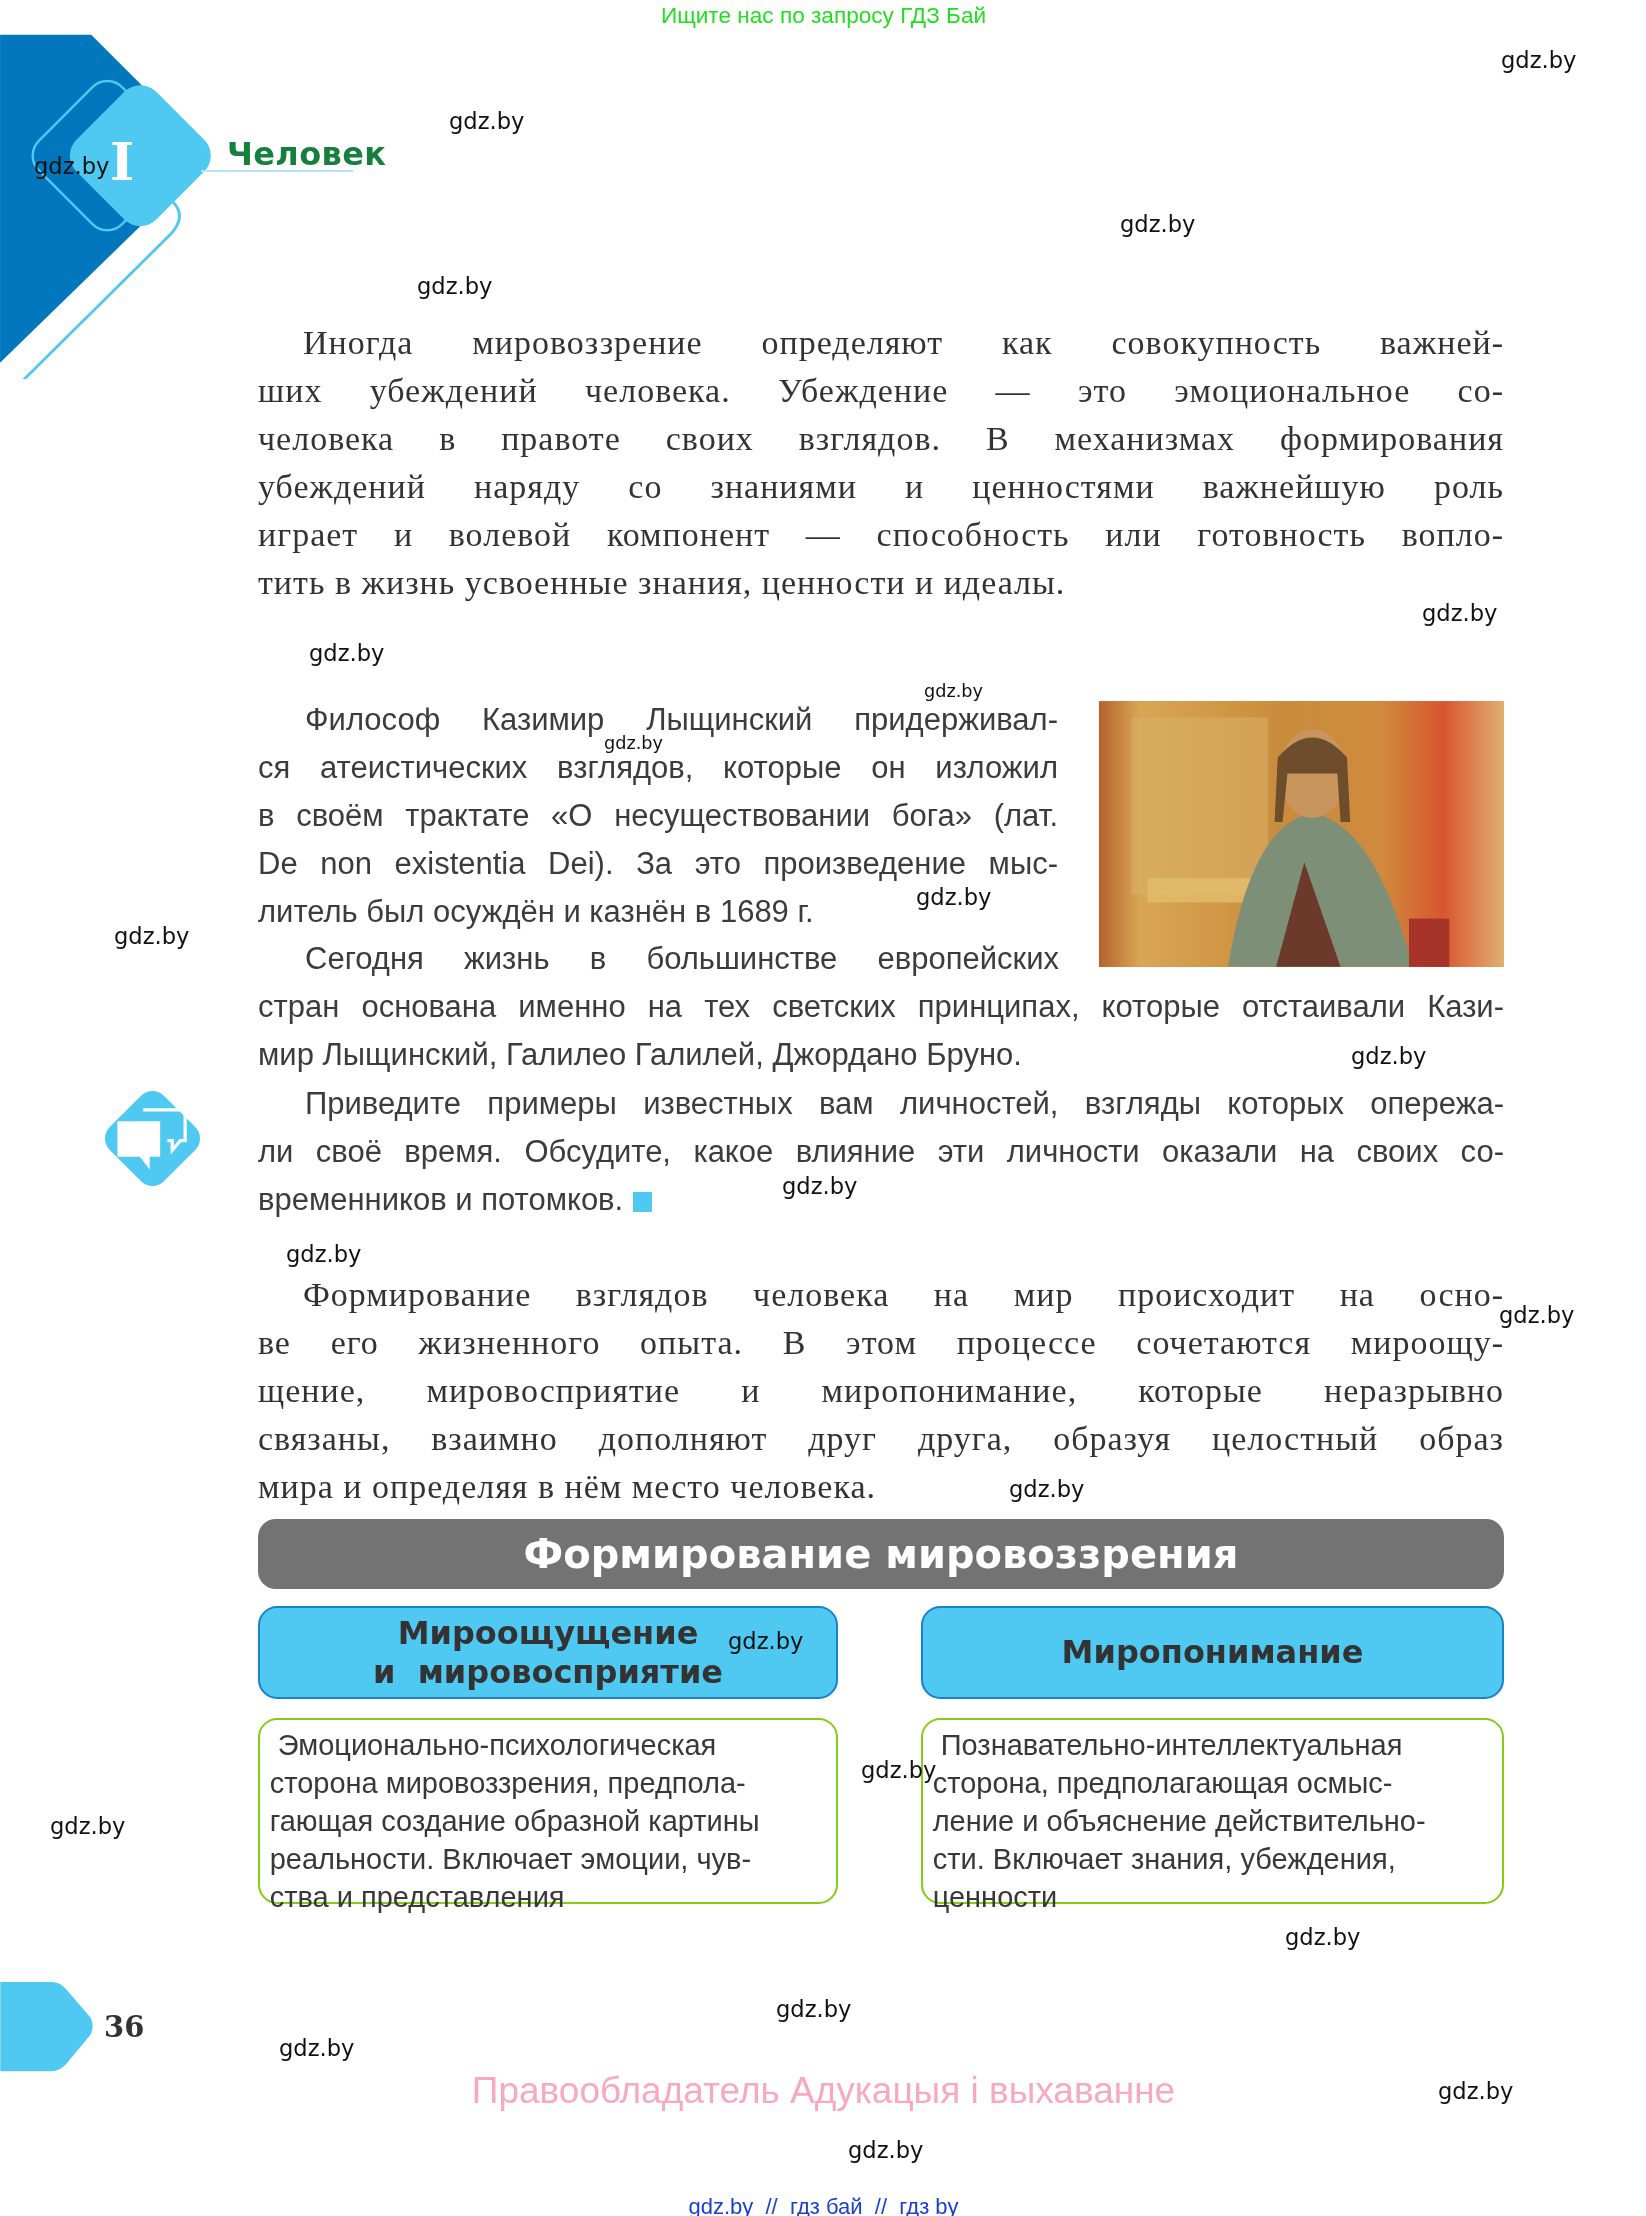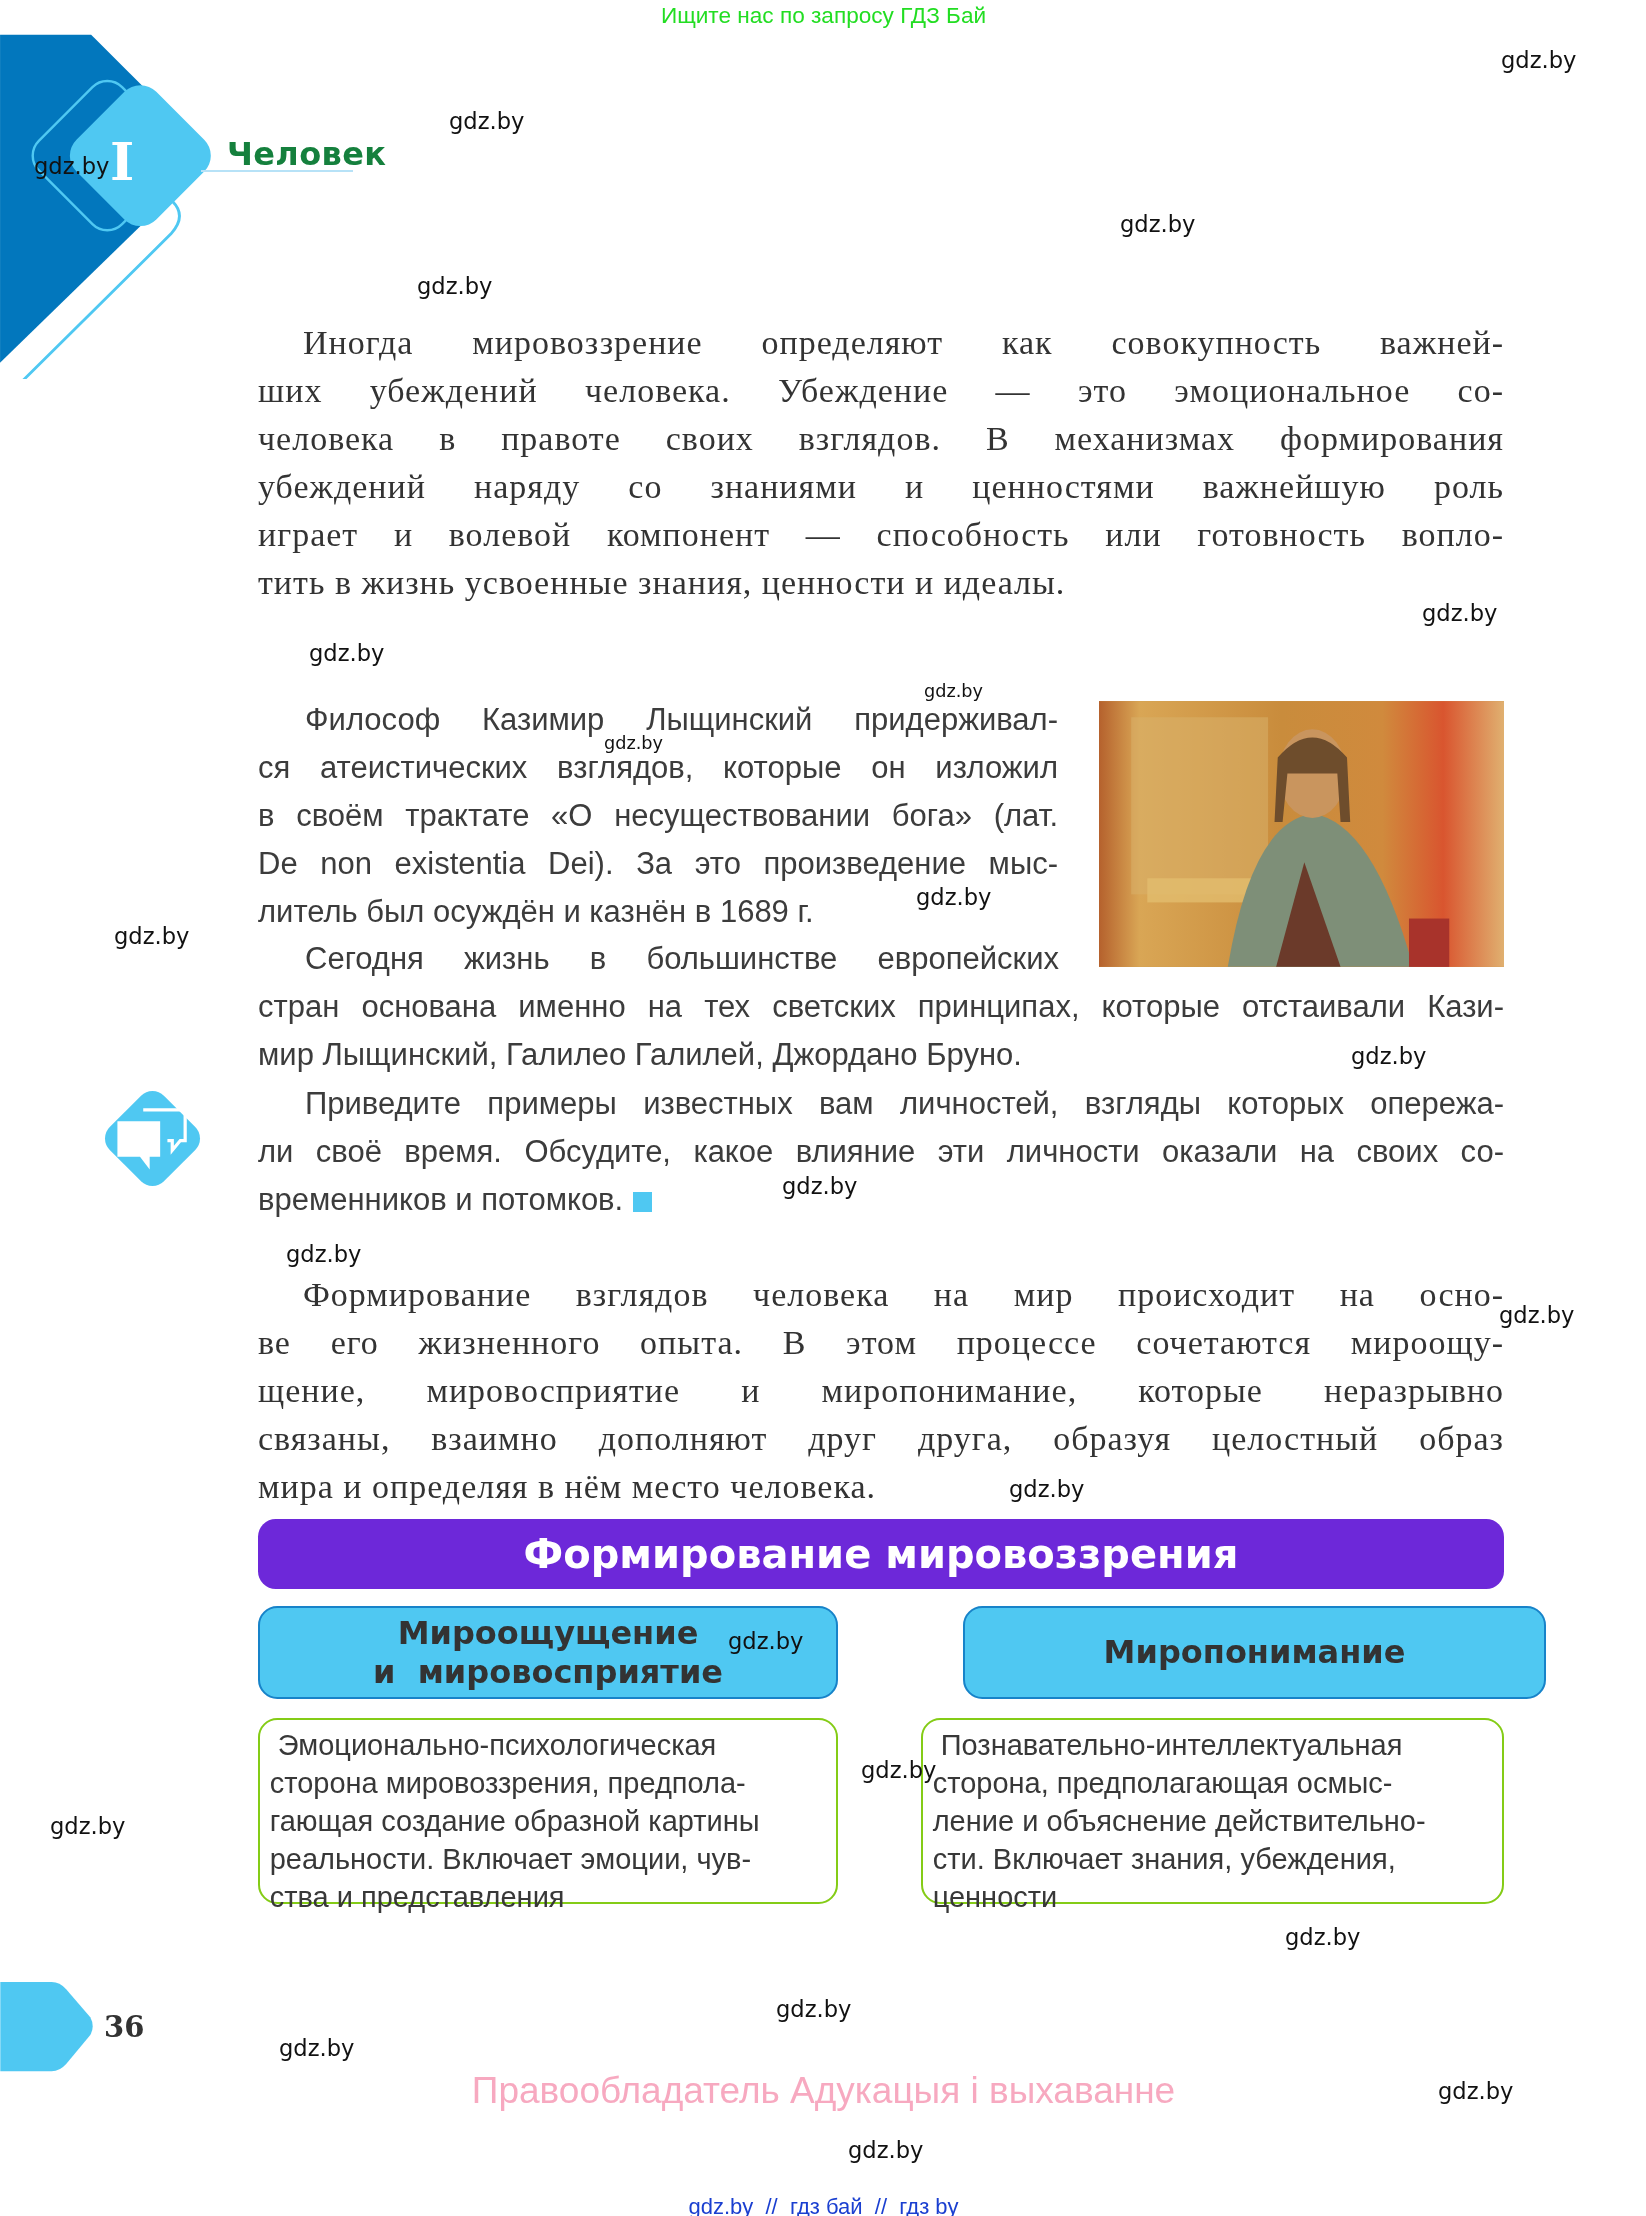--- a/index.html
+++ b/index.html
@@ -24,21 +24,21 @@
   .sans-p { font-family:"Liberation Sans", sans-serif; font-size:31px; line-height:48px; color:#3c3c3c; margin:0; }
   .sans-p .line { display:block; text-align:justify; text-align-last:justify; white-space:nowrap; height:48px; }
   .sans-p .line.last { text-align-last:left; }
 
   .portrait { left:1099px; top:701px; width:405px; height:266px; overflow:hidden; background:#c99a4a; }
 
   .discuss-icon { left:90px; top:1076px; }
   .end-square { display:inline-block; width:19.3px; height:19.3px; background:#4fc8f2; vertical-align:-1.6px; margin-left:9.7px; }
 
   
-  .diagram-title { left:258px; top:1519px; width:1246px; height:70px; background:#6d28d9; border-radius:17.7px; color:#ffffff; font-family:"DejaVu Sans", sans-serif; font-weight:bold; font-size:40px; display:flex; align-items:center; justify-content:center; }
+  .diagram-title { left:258px; top:1519px; width:1246px; height:70px; background:#737373; border-radius:17.7px; color:#ffffff; font-family:"DejaVu Sans", sans-serif; font-weight:bold; font-size:40px; display:flex; align-items:center; justify-content:center; }
   .sub-box { top:1606px; height:93px; background:#4fc8f2; border:2.4px solid #1783c9; border-radius:19.3px; box-sizing:border-box; color:#333333; font-family:"DejaVu Sans", sans-serif; font-weight:bold; font-size:32px; line-height:39px; display:flex; flex-direction:column; align-items:center; justify-content:center; text-align:center; }
   .desc-box { top:1718px; height:186px; border:2px solid #84cc16; border-radius:19.3px; box-sizing:border-box; padding:6.4px 11.3px 0 9.7px; font-family:"Liberation Sans", sans-serif; font-size:29px; line-height:38px; color:#383838; }
   .desc-box .line { display:block; white-space:nowrap; }
 
   
   .page-tab { left:0; top:1982px; }
   .page-num { left:104px; top:2010px; font-family:"DejaVu Serif", serif; font-weight:bold; font-size:29px; color:#333333; }
 
   .rights { left:0; top:2070px; width:1647px; text-align:center; font-family:"Liberation Sans", sans-serif; font-size:37px; color:#f7a9c0; }
   .footer-links { left:0; top:2194px; width:1647px; text-align:center; font-family:"Liberation Sans", sans-serif; font-size:22px; color:#1a3fd0; }
@@ -127,21 +127,21 @@
   <span class="line">связаны, взаимно дополняют друг друга, образуя целостный образ</span>
   <span class="line last">мира и определяя в нём место человека.</span>
 </div>
 
 <div class="abs diagram-title">Формирование мировоззрения</div>
 
 <div class="abs sub-box" style="left:258px; width:580px;">
   <span style="white-space:pre;">Мироощущение</span>
   <span style="white-space:pre;">и  мировосприятие</span>
 </div>
-<div class="abs sub-box" style="left:921px; width:583px;margin-left:42px;">
+<div class="abs sub-box" style="left:921px; width:583px;">
   <span>Миропонимание</span>
 </div>
 
 <div class="abs desc-box" style="left:258px; width:580px;">
   <span class="line" style="padding-left:8px;">Эмоционально-психологическая</span>
   <span class="line">сторона мировоззрения, предпола-</span>
   <span class="line">гающая создание образной картины</span>
   <span class="line">реальности. Включает эмоции, чув-</span>
   <span class="line">ства и представления</span>
 </div>

